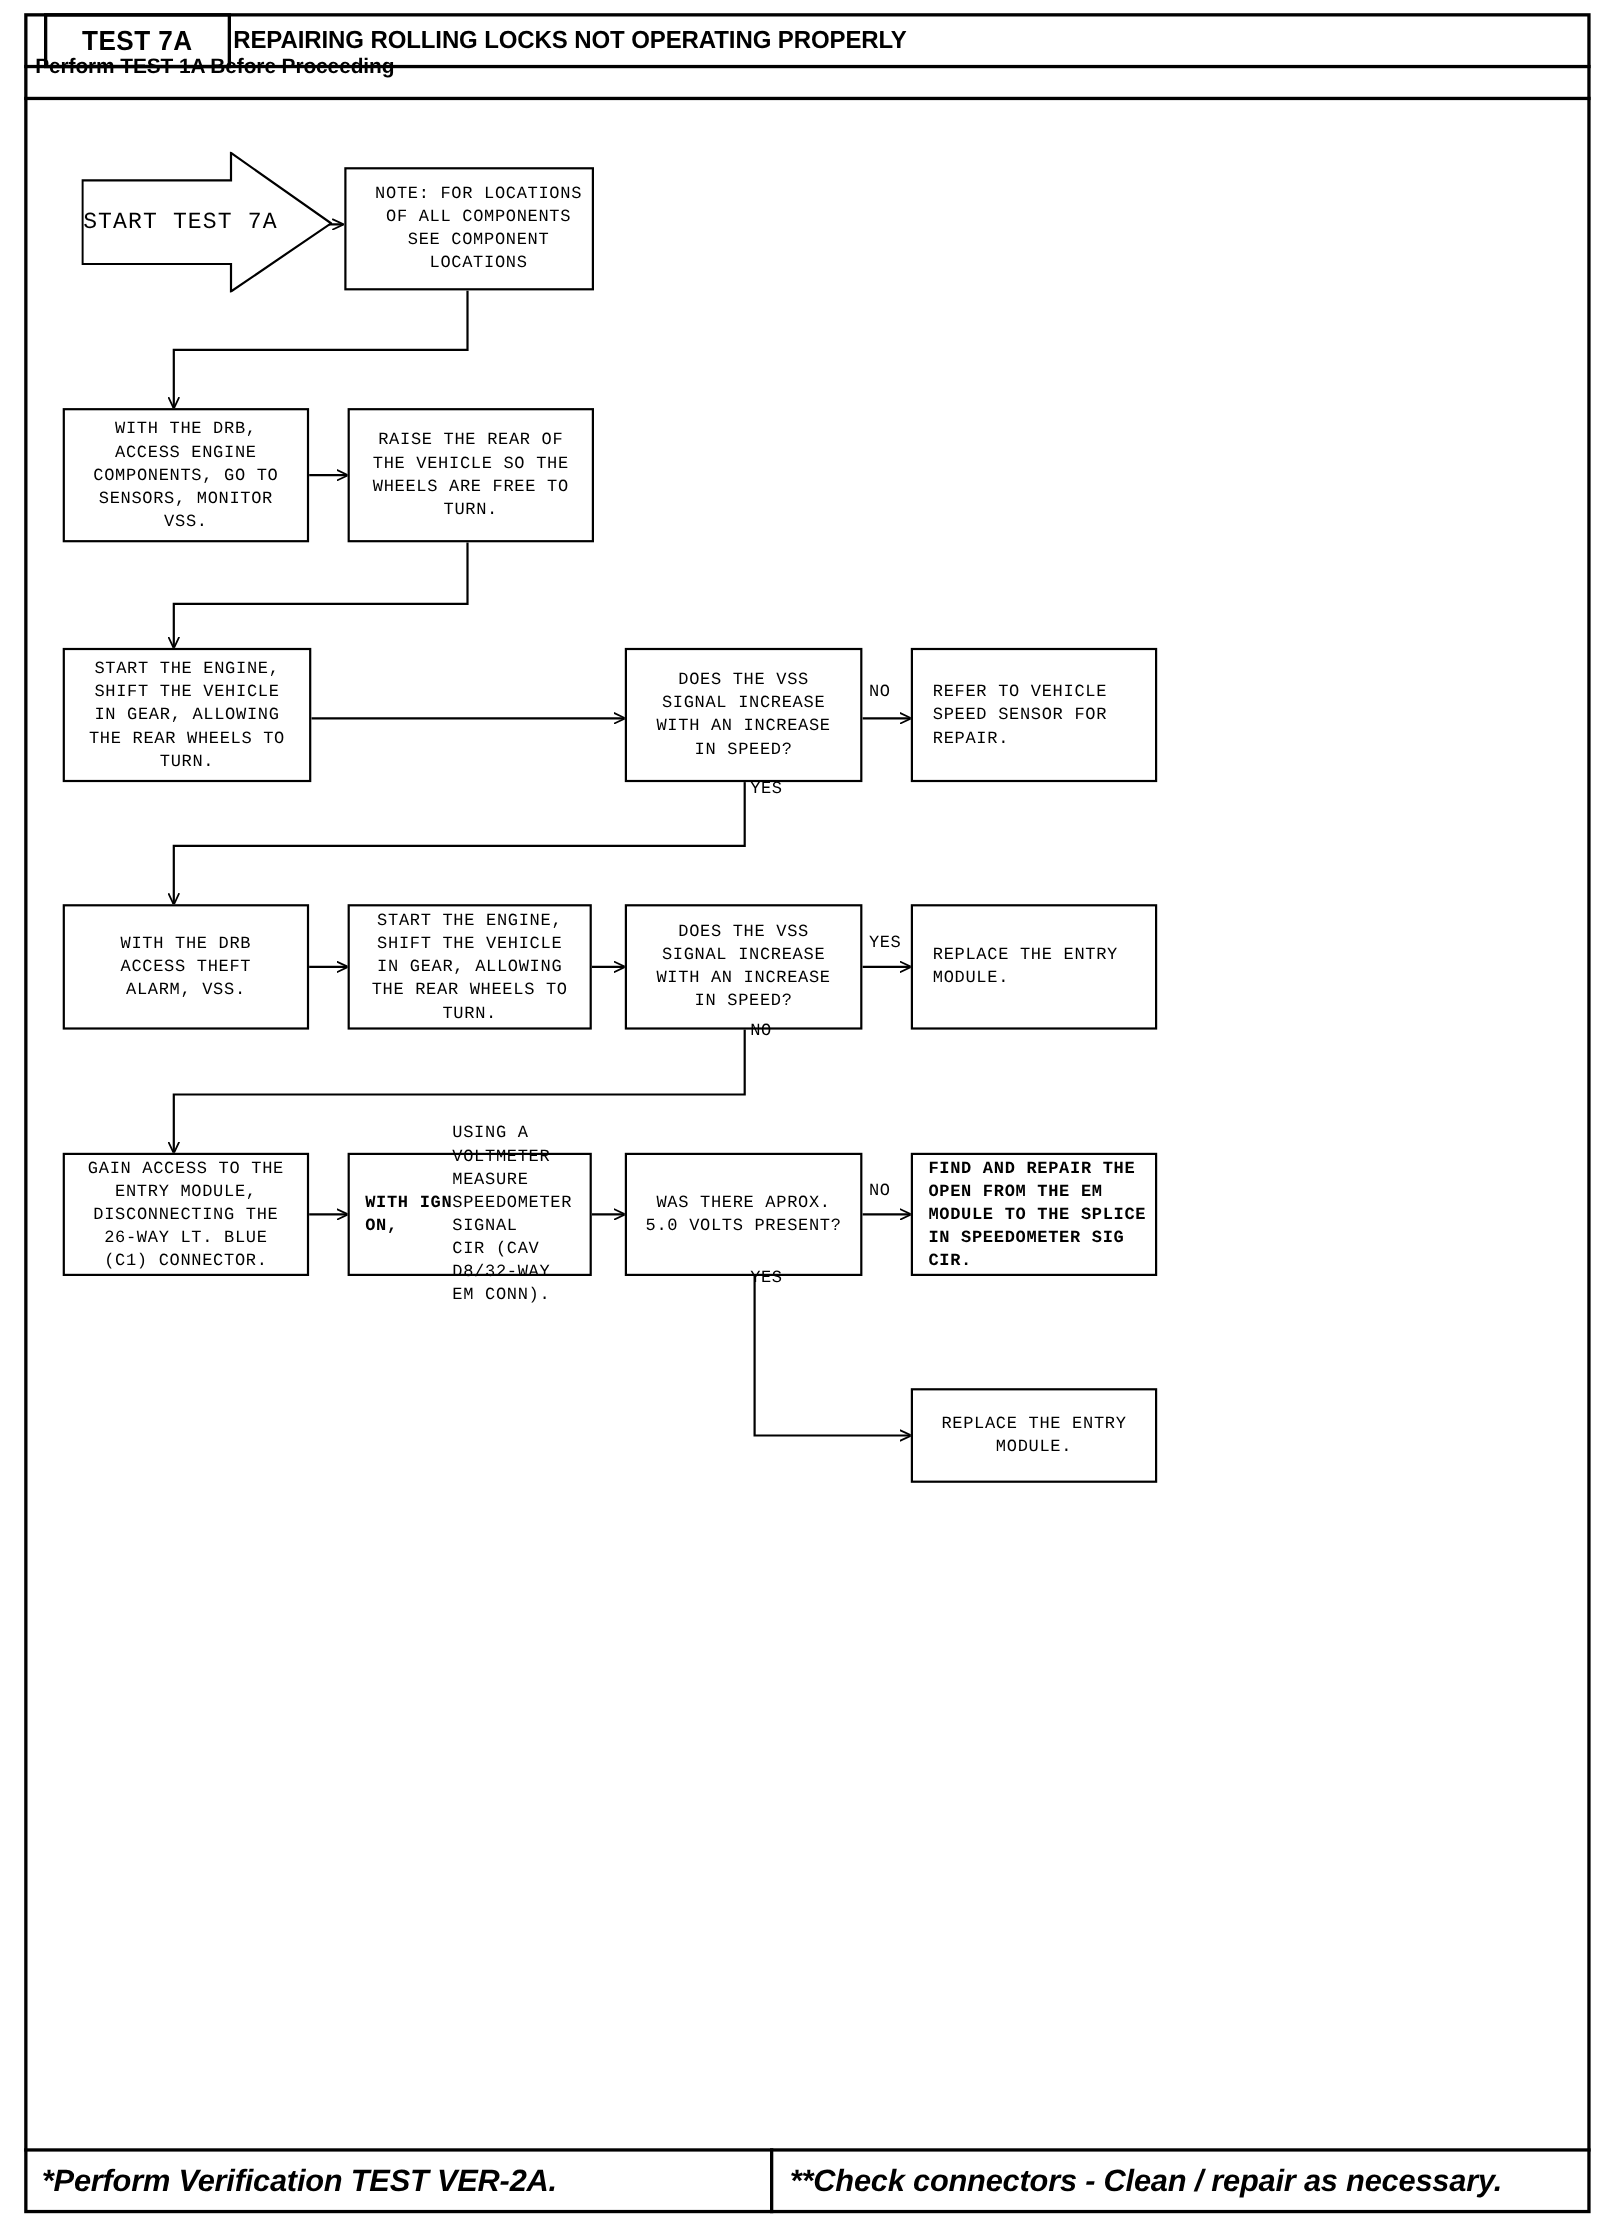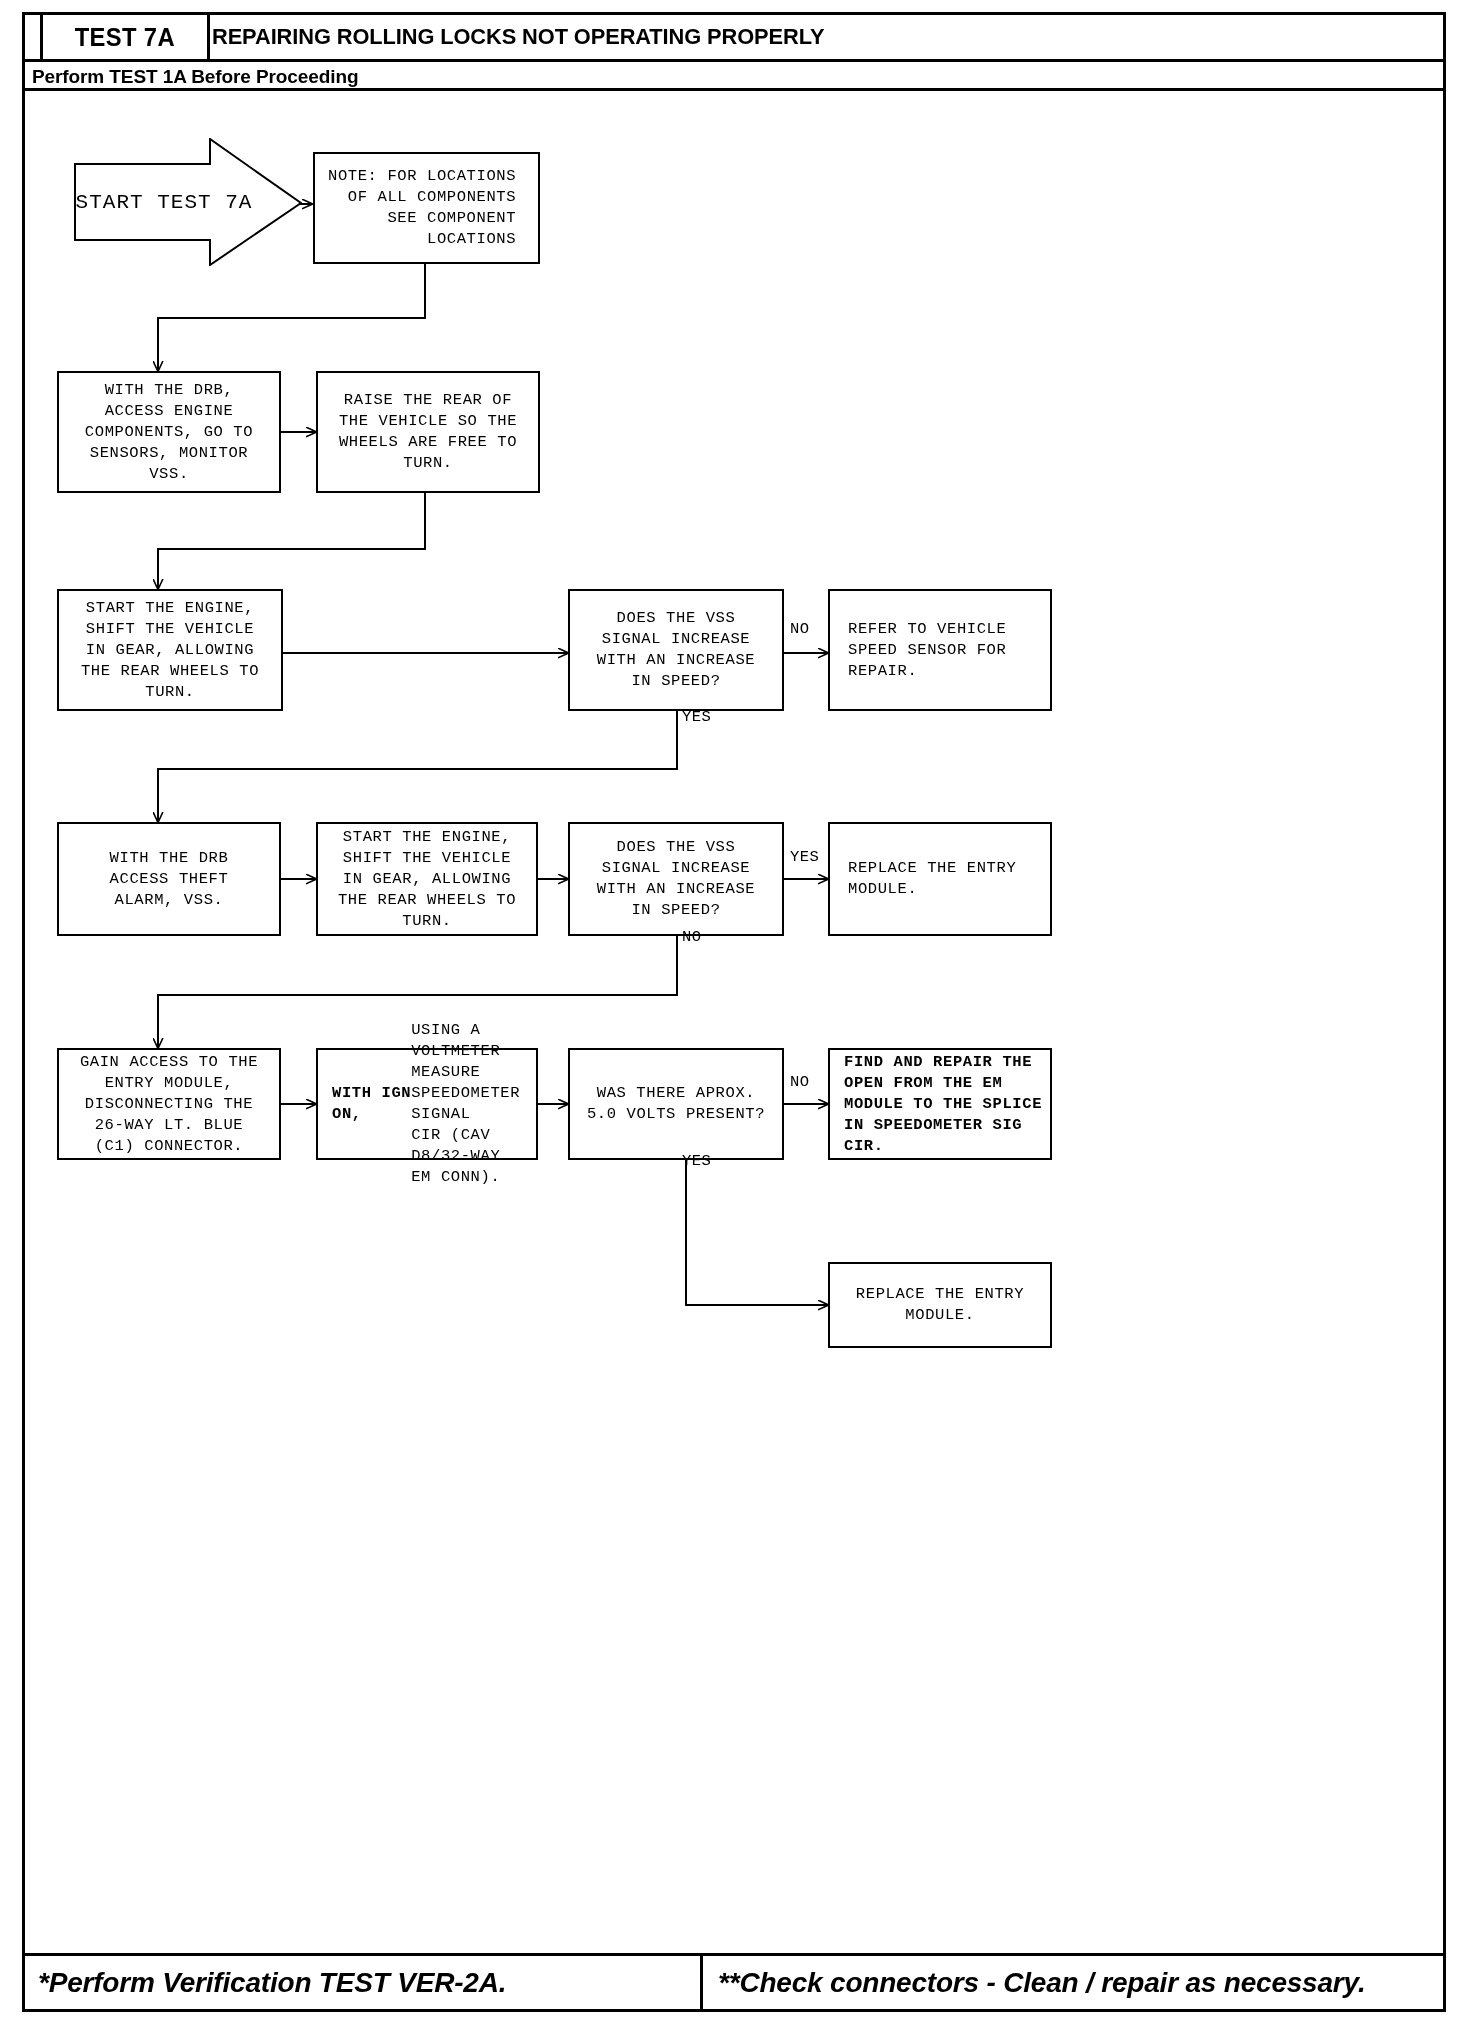--- a/index.html
+++ b/index.html
@@ -57,21 +57,21 @@
   }
   .hdr-sub-band{
     position:absolute;
     left:22px; top:62px;
     width:1424px; height:29px;
     box-sizing:border-box;
     border-bottom:3px solid #000;
   }
   .hdr-sub{
     position:absolute;
-    left:32px; top:62px;
+    left:32px; top:46px;
     height:29px;
     display:flex; align-items:center;
     font-weight:bold;
     font-size:19px;
     letter-spacing:-0.1px;
     white-space:nowrap;
   }
   
   .ftr-band{
     position:absolute;
@@ -205,21 +205,21 @@
     </g>
   </svg>
 
   <div class="startarrow">
     <svg width="228" height="128" xmlns="http://www.w3.org/2000/svg">
       <polygon points="1,26 136,26 136,1 227,65 136,127 136,102 1,102" fill="#fff" stroke="#000" stroke-width="2"></polygon>
     </svg>
     <div class="lbl">START TEST 7A</div>
   </div>
 
-  <div class="box" style="left:313px;top:152px;width:227px;height:112px;justify-content:flex-start;text-align:right;padding-left:13px;">NOTE: FOR LOCATIONS
+  <div class="box" style="left:313px;top:152px;width:227px;height:112px;justify-content:flex-start;text-align:center;padding-left:26px;">NOTE: FOR LOCATIONS
  OF ALL COMPONENTS
 SEE COMPONENT
 LOCATIONS</div>
 
   <div class="box" style="left:57px;top:371px;width:224px;height:122px;">WITH THE DRB,
 ACCESS ENGINE
 COMPONENTS, GO TO
 SENSORS, MONITOR
 VSS.</div>
 

